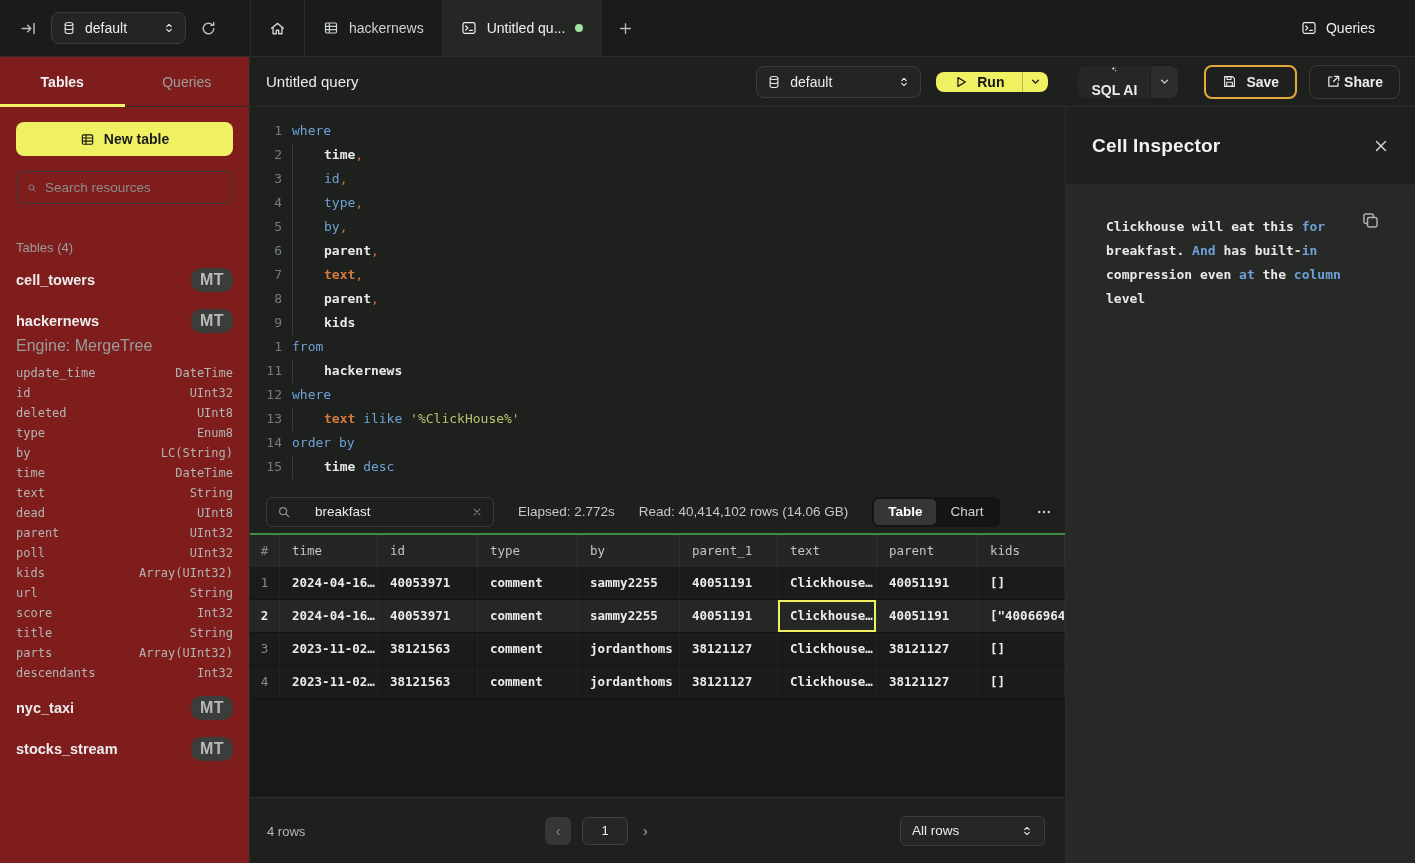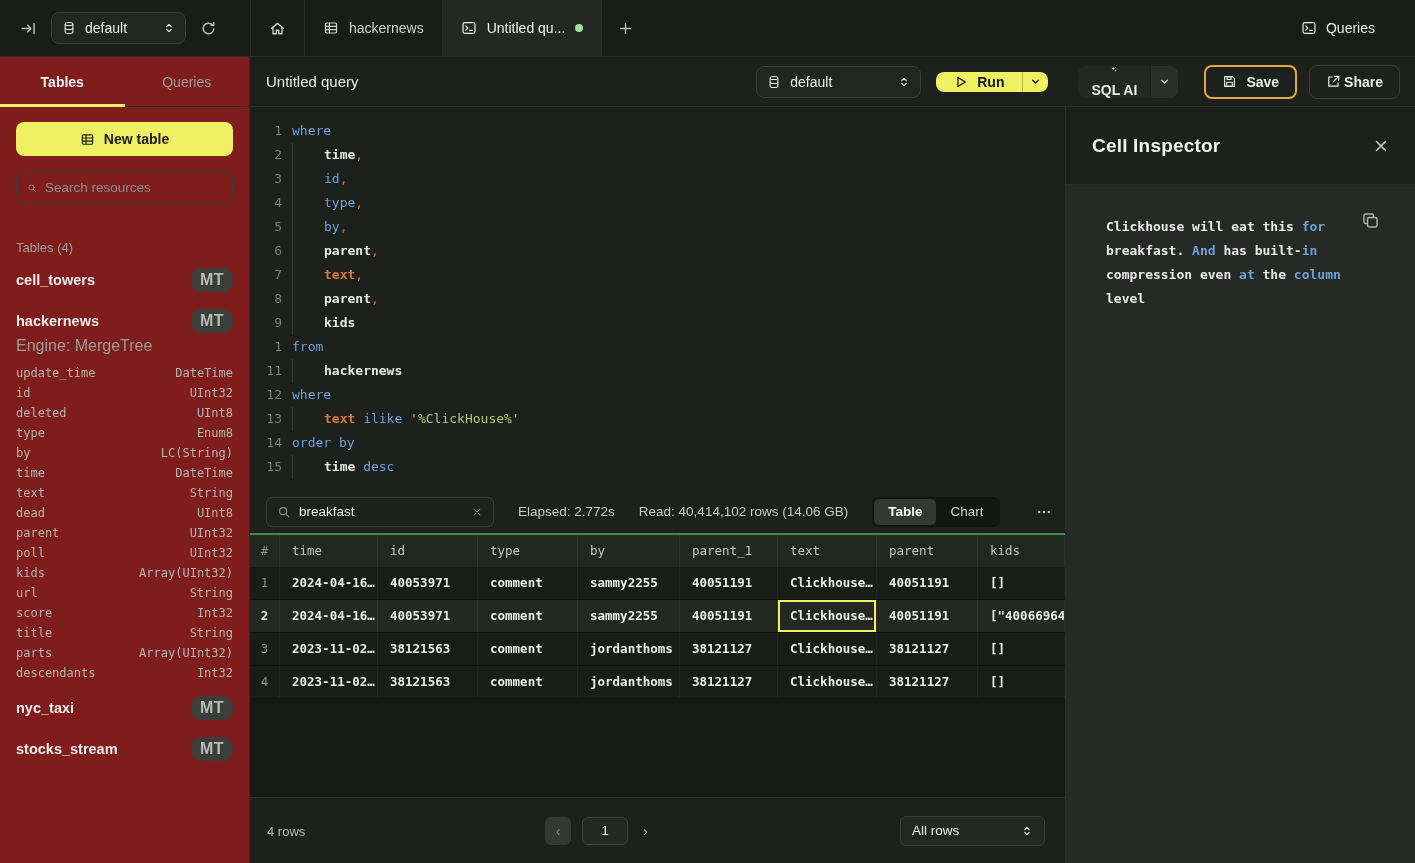--- a/index.html
+++ b/index.html
@@ -91,21 +91,21 @@
   .tok-kw { color:var(--kw-blue,#6ea1d6); }
   .tok-pl { color:#e8e8e8; font-weight:bold; }
   .tok-or { color:var(--orange,#d4793f); font-weight:bold; }
   .tok-cm { color:#c9784a; }
   .tok-st { color:var(--string-green,#b5c56d); }
 
   
   .results-toolbar { height:43px; display:flex; align-items:center; padding:0 16px; gap:24px;
                      background:#1d201d; flex:none; }
   .r-search { width:228px; height:30px; border:1px solid #3a3d3a; border-radius:6px; display:flex;
-              align-items:center; gap:8px; padding:0 10px; color:#8a8d8a; flex:none; }
+              align-items:center; gap:24px; padding:0 10px; color:#8a8d8a; flex:none; }
   .r-search input { flex:1; min-width:0; background:transparent; border:none; outline:none; color:#ececec;
                     font-size:13.5px; font-family:"Liberation Sans",sans-serif; }
   .stat { font-size:13.5px; color:#c6c9c6; white-space:nowrap; }
   .seg { margin-left:auto; background:#141614; border-radius:6px; padding:2px; display:flex; }
   .seg-btn { height:26px; line-height:26px; padding:0 14px; font-size:13.5px; color:#cfd2cf;
              border-radius:5px; cursor:pointer; }
   .seg-btn.active { background:#343734; color:#ffffff; font-weight:bold; }
   .more-btn { margin-left:12px; color:#cfcfcf; cursor:pointer; }
 
   

